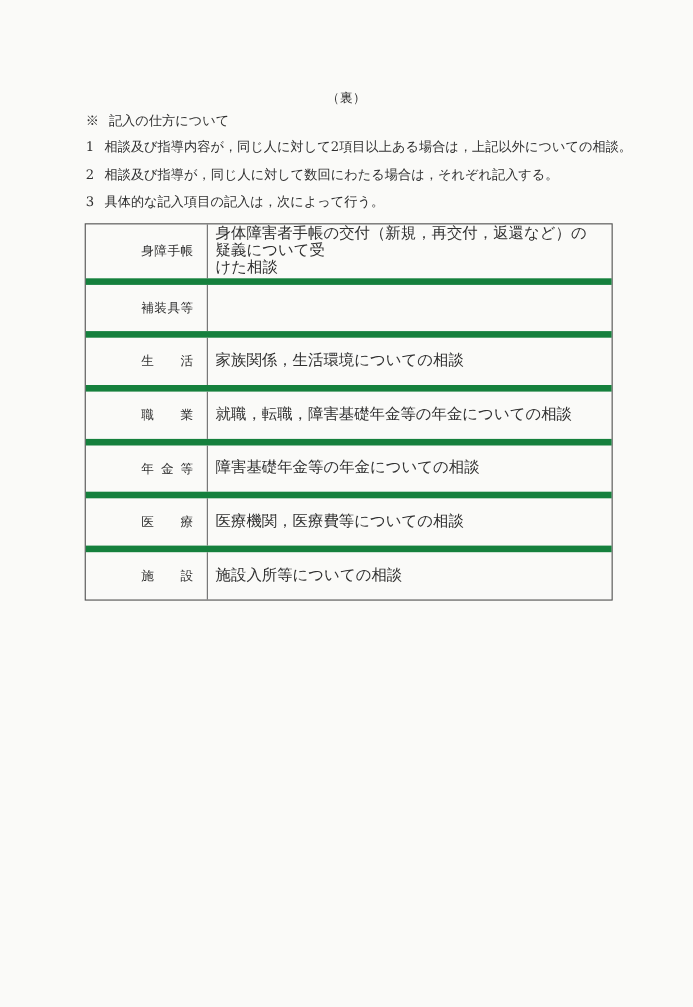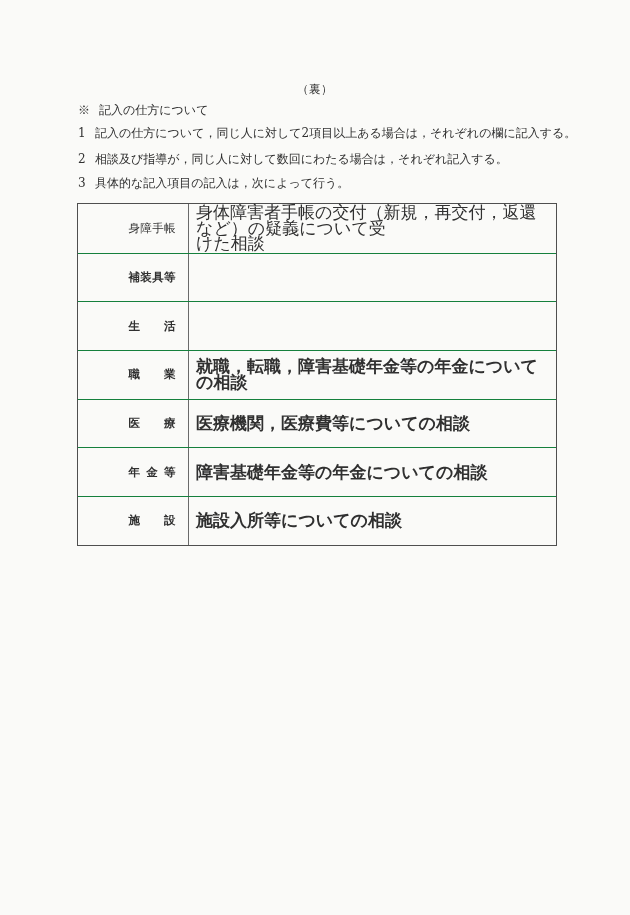--- a/index.html
+++ b/index.html
@@ -55,22 +55,21 @@
     width: 478px;
     border: 1px solid #4f4f4f;
     background: #fafaf8;
   }
   .trow {
     display: flex;
     height: 48.7px;
     box-sizing: border-box;
   }
   .trow + .trow {
-    border-top: 1px solid #15803d;
-    font-weight: bold;
+    border-top: 6px solid #15803d;
   }
   .tcell-label {
     flex: 0 0 111px;
     box-sizing: border-box;
     border-right: 1px solid #6a6a6a;
     display: flex;
     align-items: center;
     justify-content: center;
     font-size: 11.5px;
   }
@@ -80,40 +79,40 @@
     text-align: justify;
     text-align-last: justify;
     white-space: nowrap;
     margin-left: 38px;
   }
   .tcell-desc {
     flex: 1 1 auto;
     display: flex;
     align-items: center;
     padding: 0 9px 0 7px;
-    font-size: 17px;
+    font-size: 14px;
     line-height: 15.5px;
     white-space: pre-line;
   }
 </style>
 </head>
 <body>
 
 <div class="sheet">
 
   <div class="back-label">（裏）</div>
 
   <div class="line line-heading">
     <span class="marker">※</span>
     <span>記入の仕方について</span>
   </div>
 
   <div class="line line-item1">
     <span class="num">1</span>
-    <span>記入の仕方について，同じ人に対して2項目以上ある場合は，それぞれの欄に記入する。</span>
+    <span>相談及び指導内容が，同じ人に対して2項目以上ある場合は，上記以外についての相談。</span>
   </div>
 
   <div class="line line-item2">
     <span class="num">2</span>
     <span>相談及び指導が，同じ人に対して数回にわたる場合は，それぞれ記入する。</span>
   </div>
 
   <div class="line line-item3">
     <span class="num">3</span>
     <span>具体的な記入項目の記入は，次によって行う。</span>
@@ -132,41 +131,42 @@
     <div class="trow">
       <div class="tcell-label">
         <span class="label-inner">補装具等</span>
       </div>
     </div>
 
     <div class="trow">
       <div class="tcell-label">
         <span class="label-inner">生活</span>
       </div>
+      <div class="tcell-desc">家族関係，生活環境についての相談</div>
     </div>
 
     <div class="trow">
       <div class="tcell-label">
         <span class="label-inner">職業</span>
       </div>
       <div class="tcell-desc">就職，転職，障害基礎年金等の年金についての相談</div>
     </div>
 
     <div class="trow">
       <div class="tcell-label">
-        <span class="label-inner">医療</span>
+        <span class="label-inner">年金等</span>
       </div>
-      <div class="tcell-desc">医療機関，医療費等についての相談</div>
+      <div class="tcell-desc">障害基礎年金等の年金についての相談</div>
     </div>
 
     <div class="trow">
       <div class="tcell-label">
-        <span class="label-inner">年金等</span>
+        <span class="label-inner">医療</span>
       </div>
-      <div class="tcell-desc">障害基礎年金等の年金についての相談</div>
+      <div class="tcell-desc">医療機関，医療費等についての相談</div>
     </div>
 
     <div class="trow">
       <div class="tcell-label">
         <span class="label-inner">施設</span>
       </div>
       <div class="tcell-desc">施設入所等についての相談</div>
     </div>
 
 

